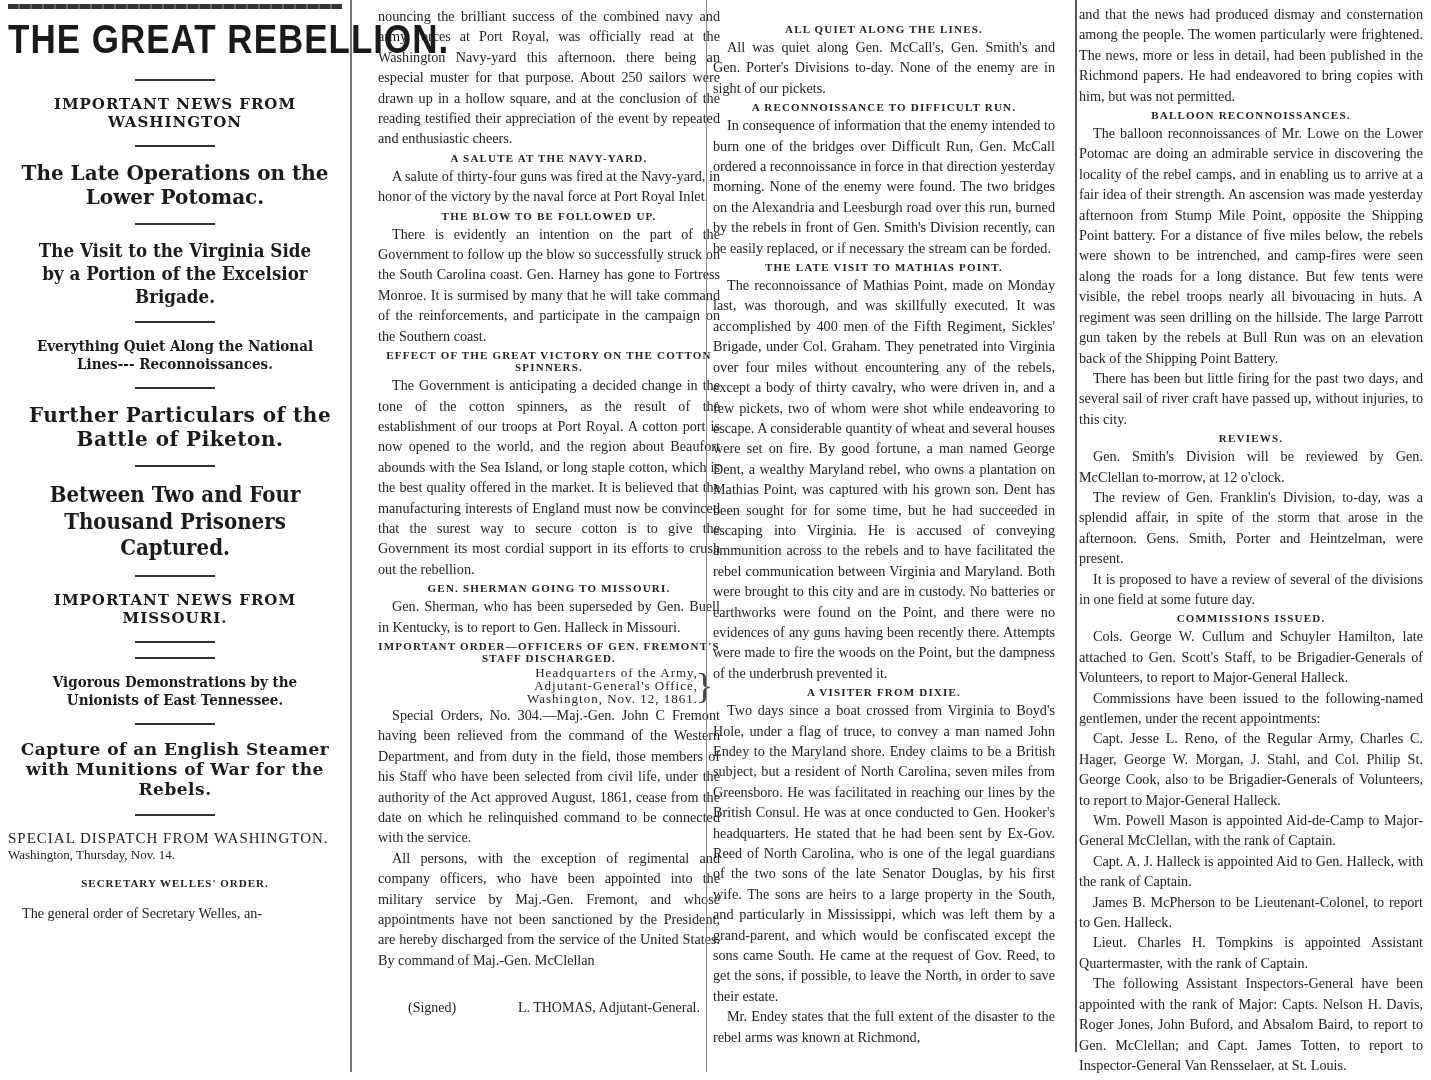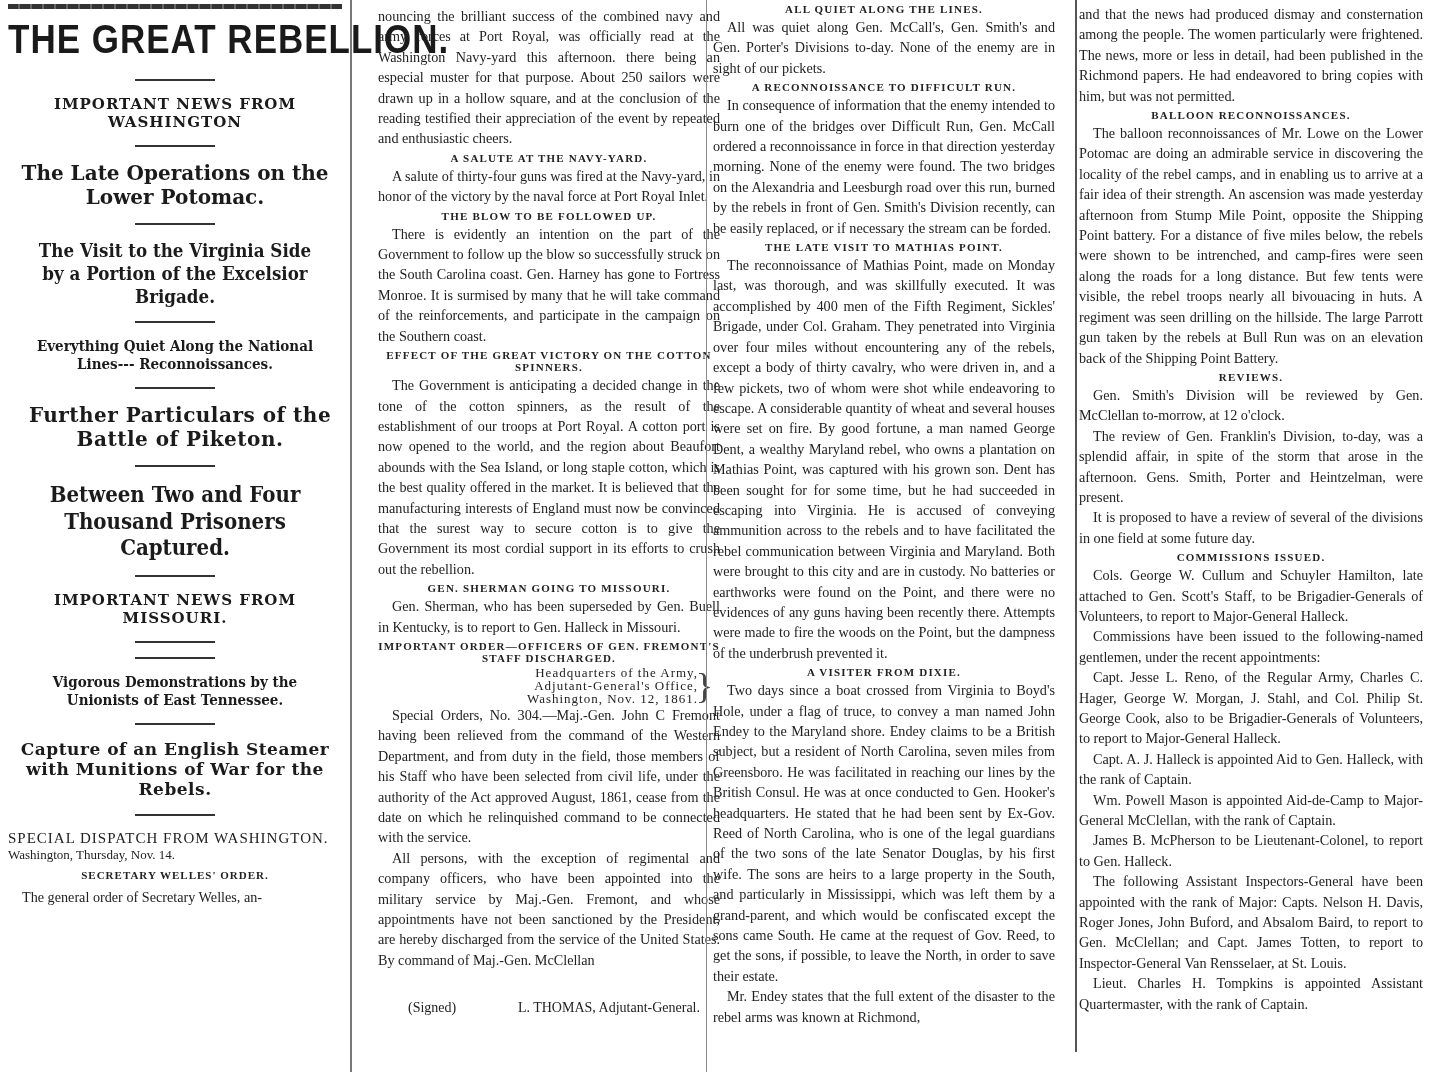--- a/index.html
+++ b/index.html
@@ -4,38 +4,38 @@
   <style>
     html, body { margin: 0; padding: 0; background: #ffffff; }
     body {
       width: 1431px; height: 1080px; overflow: hidden; position: relative;
       font-family: "DejaVu Serif", "Liberation Serif", serif;
       color: #222;
     }
     .col { position: absolute; top: 0; box-sizing: border-box; }
     #col1 { left: 0; width: 352px; height: 1072px; border-right: 2px solid #777; padding: 4px 8px 0 8px; }
     #col2 { left: 372px; width: 354px; height: 1072px; padding: 6px 6px 0 6px; }
-    #col3 { left: 706px; width: 355px; height: 1072px; border-left: 1px solid #888; padding: 0 6px 0 6px; }
+    #col3 { left: 706px; width: 355px; height: 1072px; border-left: 1px solid #888; padding: 20px 6px 0 6px; }
     #col4 { left: 1061px; width: 370px; height: 1072px; padding: 4px 8px 0 8px; }
     #col4::before { content: ""; position: absolute; left: 14px; top: 0; bottom: 20px; border-left: 2px solid #555; }
     #col4 .inner { margin-left: 10px; }
     .topbar { height: 5px; background: repeating-linear-gradient(90deg, #333 0 10px, #666 10px 12px); margin-bottom: 10px; }
     .banner { font-family: "Liberation Sans", "DejaVu Sans", sans-serif; font-weight: bold; font-size: 35px; letter-spacing: 1px; text-align: center; color: #1a1a1a; transform: scaleY(1.15); margin: 8px 0 20px 0; white-space: nowrap; }
     .rule { width: 80px; height: 2px; background: #333; margin: 14px auto; }
     .hd { text-align: center; color: #1b1b1b; line-height: 1.2; }
     .hd.caps-sm { font-family: "DejaVu Serif", serif; font-weight: bold; font-size: 15px; letter-spacing: 1px; }
     .hd.big { font-family: "DejaVu Serif", serif; font-weight: bold; font-size: 20px; }
     .hd.cond { font-family: "DejaVu Serif", serif; font-weight: bold; font-size: 19px; transform: scaleX(0.88); }
     .hd.narrow { font-family: "DejaVu Serif", serif; font-weight: bold; font-size: 15px; transform: scaleX(0.9); }
     .hd.heavy { font-family: "DejaVu Serif", serif; font-weight: bold; font-size: 20px; letter-spacing: 0.5px; margin-left: 10px; }
     .hd.tall { font-family: "DejaVu Serif", serif; font-weight: bold; font-size: 22px; transform: scaleX(0.9); }
     .hd.black { font-family: "DejaVu Serif", serif; font-weight: 900; font-size: 17px; letter-spacing: 0.5px; }
     .dispatch { font-family: "Liberation Serif", serif; font-size: 15px; letter-spacing: 1px; margin-top: 8px; white-space: nowrap; }
     .dateline { font-family: "Liberation Serif", serif; font-size: 13px; padding-right: 18px; }
-    .sub { font-family: "Liberation Serif", serif; font-size: 11px; text-align: center; letter-spacing: 1px; font-weight: bold; margin: 6px 0; }
+    .sub { font-family: "Liberation Serif", serif; font-size: 11px; text-align: center; letter-spacing: 1px; font-weight: bold; margin: 14px 0; }
     p.body { font-family: "Liberation Serif", serif; font-size: 14.2px; line-height: 20.4px; margin: 0; text-align: justify; text-indent: 0; }
     p.body.ind { text-indent: 14px; }
     .sect { font-family: "Liberation Serif", serif; font-weight: bold; font-size: 11px; letter-spacing: 1.2px; text-align: center; margin: 3px 0 2px 0; }
     .hq { font-family: "Liberation Serif", serif; font-size: 13px; text-align: right; letter-spacing: 1px; line-height: 13px; padding-right: 22px; position: relative; }
     .hq::after { content: "}"; position: absolute; right: 6px; top: 0; font-size: 36px; line-height: 40px; color: #444; }
     .signed { font-family: "Liberation Serif", serif; font-size: 14px; display: flex; justify-content: space-between; padding: 0 20px 0 30px; margin-top: 30px; }
   </style>
 </head>
 <body>
 
@@ -102,27 +102,28 @@
   <div class="sect">A VISITER FROM DIXIE.</div>
   <p class="body ind">Two days since a boat crossed from Virginia to Boyd's Hole, under a flag of truce, to convey a man named John Endey to the Maryland shore. Endey claims to be a British subject, but a resident of North Carolina, seven miles from Greensboro. He was facilitated in reaching our lines by the British Consul. He was at once conducted to Gen. Hooker's headquarters. He stated that he had been sent by Ex-Gov. Reed of North Carolina, who is one of the legal guardians of the two sons of the late Senator Douglas, by his first wife. The sons are heirs to a large property in the South, and particularly in Mississippi, which was left them by a grand-parent, and which would be confiscated except the sons came South. He came at the request of Gov. Reed, to get the sons, if possible, to leave the North, in order to save their estate.</p>
   <p class="body ind">Mr. Endey states that the full extent of the disaster to the rebel arms was known at Richmond,</p>
 </div>
 
 <div class="col" id="col4">
   <div class="inner">
     <p class="body">and that the news had produced dismay and consternation among the people. The women particularly were frightened. The news, more or less in detail, had been published in the Richmond papers. He had endeavored to bring copies with him, but was not permitted.</p>
     <div class="sect">BALLOON RECONNOISSANCES.</div>
     <p class="body ind">The balloon reconnoissances of Mr. Lowe on the Lower Potomac are doing an admirable service in discovering the locality of the rebel camps, and in enabling us to arrive at a fair idea of their strength. An ascension was made yesterday afternoon from Stump Mile Point, opposite the Shipping Point battery. For a distance of five miles below, the rebels were shown to be intrenched, and camp-fires were seen along the roads for a long distance. But few tents were visible, the rebel troops nearly all bivouacing in huts. A regiment was seen drilling on the hillside. The large Parrott gun taken by the rebels at Bull Run was on an elevation back of the Shipping Point Battery.</p>
+    <p class="body ind">There has been but little firing for the past two days, and several sail of river craft have passed up, without injuries, to this city.</p>
     <div class="sect">REVIEWS.</div>
     <p class="body ind">Gen. Smith's Division will be reviewed by Gen. McClellan to-morrow, at 12 o'clock.</p>
     <p class="body ind">The review of Gen. Franklin's Division, to-day, was a splendid affair, in spite of the storm that arose in the afternoon. Gens. Smith, Porter and Heintzelman, were present.</p>
     <p class="body ind">It is proposed to have a review of several of the divisions in one field at some future day.</p>
     <div class="sect">COMMISSIONS ISSUED.</div>
     <p class="body ind">Cols. George W. Cullum and Schuyler Hamilton, late attached to Gen. Scott's Staff, to be Brigadier-Generals of Volunteers, to report to Major-General Halleck.</p>
     <p class="body ind">Commissions have been issued to the following-named gentlemen, under the recent appointments:</p>
     <p class="body ind">Capt. Jesse L. Reno, of the Regular Army, Charles C. Hager, George W. Morgan, J. Stahl, and Col. Philip St. George Cook, also to be Brigadier-Generals of Volunteers, to report to Major-General Halleck.</p>
+    <p class="body ind">Wm. Powell Mason is appointed Aid-de-Camp to Major-General McClellan, with the rank of Captain.</p>
     <p class="body ind">Capt. A. J. Halleck is appointed Aid to Gen. Halleck, with the rank of Captain.</p>
-    <p class="body ind">Wm. Powell Mason is appointed Aid-de-Camp to Major-General McClellan, with the rank of Captain.</p>
     <p class="body ind">James B. McPherson to be Lieutenant-Colonel, to report to Gen. Halleck.</p>
+    <p class="body ind">Lieut. Charles H. Tompkins is appointed Assistant Quartermaster, with the rank of Captain.</p>
     <p class="body ind">The following Assistant Inspectors-General have been appointed with the rank of Major: Capts. Nelson H. Davis, Roger Jones, John Buford, and Absalom Baird, to report to Gen. McClellan; and Capt. James Totten, to report to Inspector-General Van Rensselaer, at St. Louis.</p>
-    <p class="body ind">Lieut. Charles H. Tompkins is appointed Assistant Quartermaster, with the rank of Captain.</p>
   </div>
 </div>
 
 </body></html>

